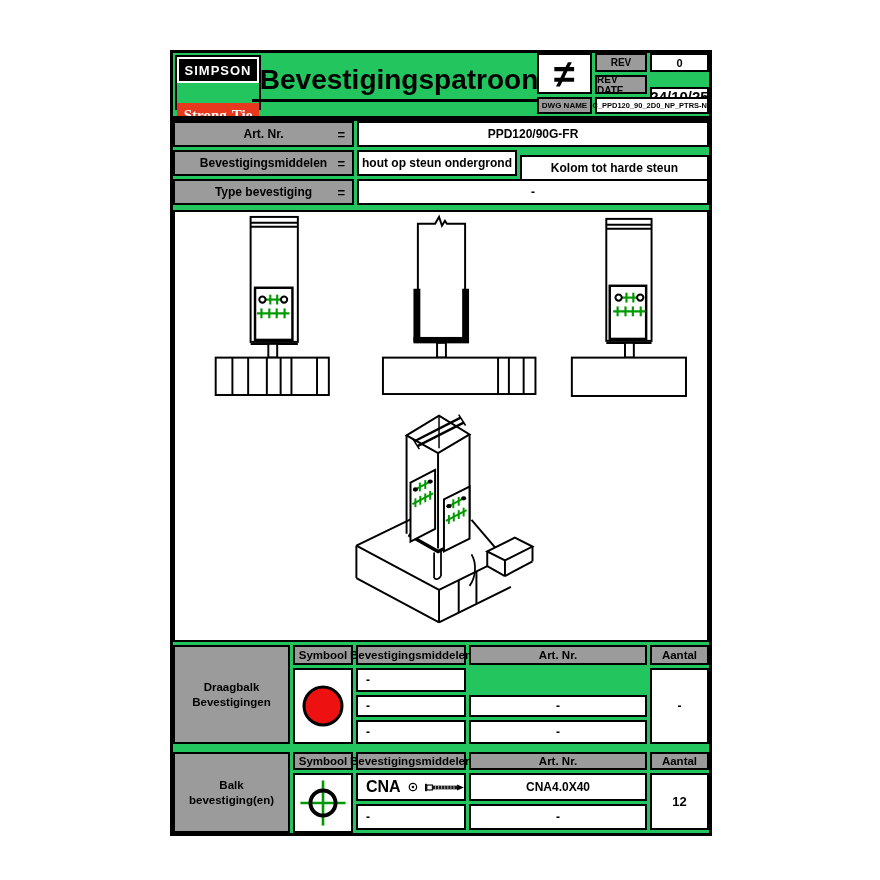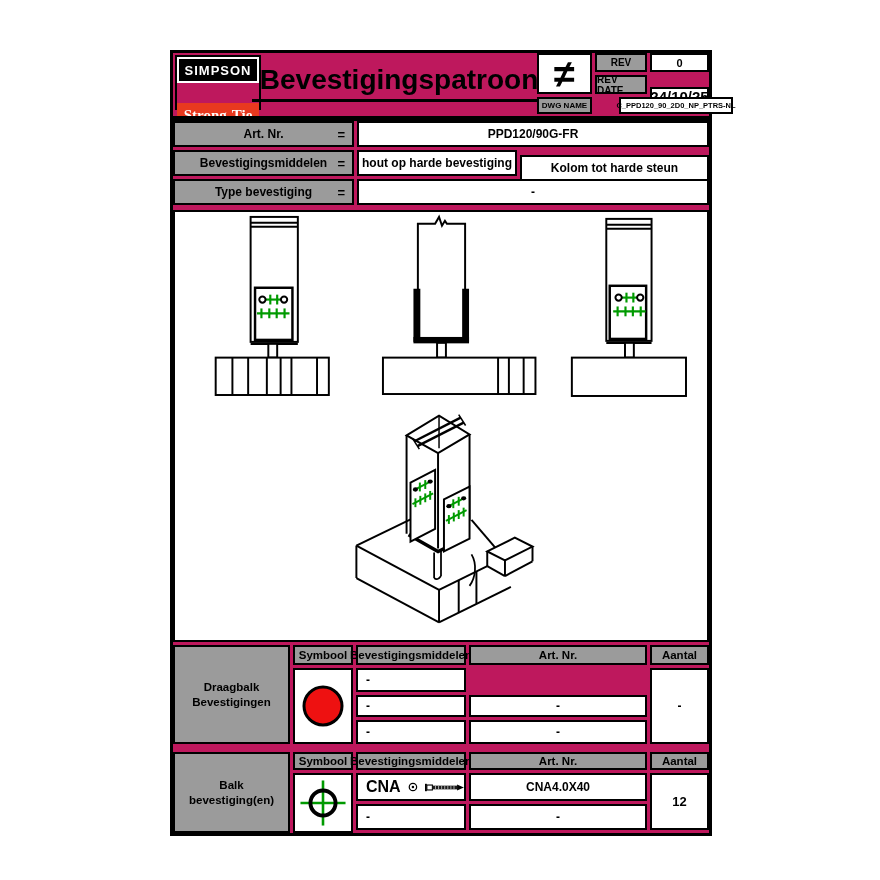--- a/index.html
+++ b/index.html
@@ -1,36 +1,36 @@
 <!DOCTYPE html>
 <html><head>
 <meta charset="utf-8">
 <style>
   * { margin:0; padding:0; box-sizing:border-box; }
   body { width:880px; height:880px; background:#fff; font-family:"Liberation Sans", sans-serif; position:relative; overflow:hidden; }
   #page { position:absolute; left:0; top:0; width:880px; height:880px; background:#fff; }
-  .frame { position:absolute; left:170px; top:50px; width:542px; height:786px; border:3px solid #000; background:#be185d; }
+  .frame { position:absolute; left:170px; top:50px; width:542px; height:786px; border:3px solid #000; background:#22c55e; }
   .abs { position:absolute; }
   .cell { position:absolute; border:2px solid #000; background:#fff; display:flex; align-items:center; justify-content:center; font-weight:bold; color:#000; }
   .gray { background:#9b9b9b; }
   .leftpad { justify-content:flex-start; padding-left:8px; }
 
   
   .logo { left:2px; top:2px; width:86px; height:55px; border:2px solid #000; }
   .logo-top { width:100%; height:26px; background:#000; color:#fff; font-weight:bold; font-size:13px; letter-spacing:1px; display:flex; align-items:center; justify-content:center; border:2px solid #fff; }
   .logo-bot { width:100%; height:25px; background:#e8391f; color:#fff; font-family:"Liberation Serif", serif; font-weight:bold; font-size:15px; display:flex; align-items:center; justify-content:center;margin-top:20px; }
   .title-wrap { left:92px; top:6px; width:268px; height:48px; display:flex; align-items:center; justify-content:center; }
   .title { font-size:28px; font-weight:bold; border-bottom:3px solid #000; padding:0 8px 3px 8px; white-space:nowrap; }
   .neq { left:364px; top:0px; width:55px; height:41px; font-size:38px; line-height:1; }
   .rev-l   { left:422px; top:0px;  width:52px; height:19px; font-size:10px; }
   .rev-v   { left:477px; top:0px;  width:59px; height:19px; font-size:11px; }
   .revd-l  { left:422px; top:22px; width:52px; height:19px; font-size:10px; }
   .revd-v  { left:477px; top:34px; width:59px; height:19px; font-size:15px; }
   .dwg-l   { left:364px; top:44px; width:55px; height:17px; font-size:8px; }
-  .dwg-v   { left:422px; top:44px; width:114px; height:17px; font-size:7.5px; white-space:nowrap;margin-left:24px; }
+  .dwg-v   { left:422px; top:44px; width:114px; height:17px; font-size:7.5px; white-space:nowrap; }
   .hdr-sep { left:-3px; top:63px; width:542px; height:5px; background:#000; }
 
   
   .info-label { left:0px; width:181px; height:26px; font-size:12px; }
   .info-eq { position:absolute; right:7px; font-size:13px; }
   .info-val { left:184px; width:352px; height:26px; font-size:12px; }
 
   
   .canvas { left:0px; top:157px; width:536px; height:432px; border:2px solid #000; background:#fff; }
 
@@ -67,21 +67,21 @@
     <div class="cell gray info-label" style="top:68px;">
       <span>Art. Nr.</span>
       <span class="info-eq">=</span>
     </div>
     <div class="cell info-val" style="top:68px;">PPD120/90G-FR</div>
 
     <div class="cell gray info-label" style="top:97px;">
       <span>Bevestigingsmiddelen</span>
       <span class="info-eq">=</span>
     </div>
-    <div class="cell info-val" style="top:97px; width:160px;">hout op harde bevestiging</div>
+    <div class="cell info-val" style="top:97px; width:160px;">hout op steun ondergrond</div>
     <div class="cell info-val" style="top:102px; left:347px; width:189px;">Kolom tot harde steun</div>
 
     <div class="cell gray info-label" style="top:126px;">
       <span>Type bevestiging</span>
       <span class="info-eq">=</span>
     </div>
     <div class="cell info-val" style="top:126px;">-</div>
 
     <div class="abs canvas">
       <svg width="532" height="428" viewBox="0 0 538 435">

